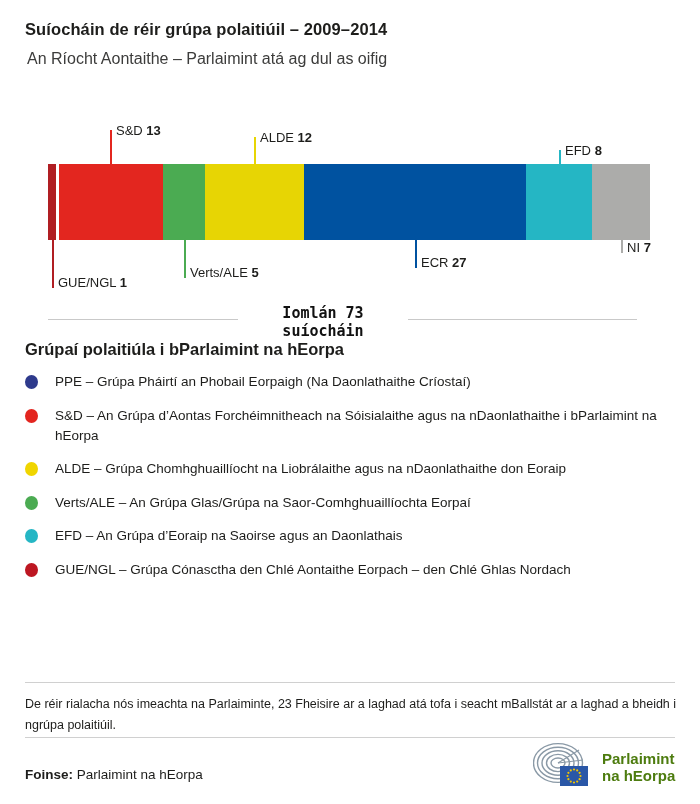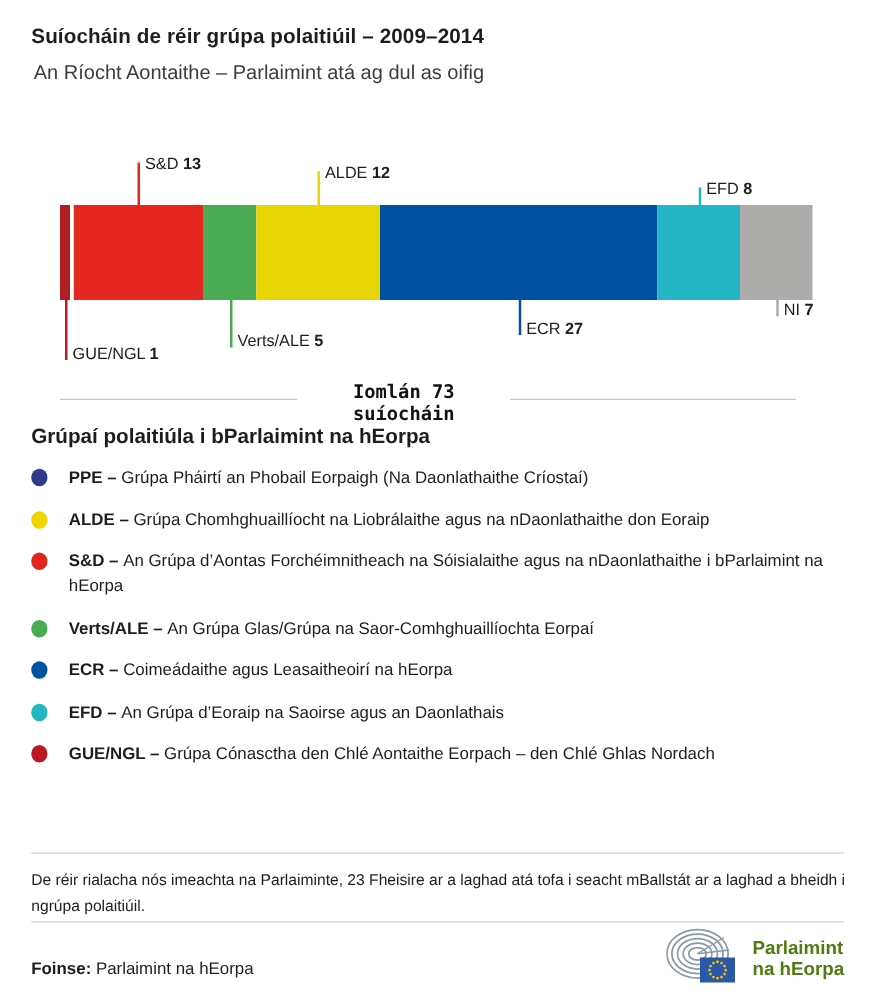--- a/index.html
+++ b/index.html
@@ -25,21 +25,21 @@
   .tline.left{width:190px;}
   .tline.grow{flex:1;}
   .total-text{width:170px;text-align:center;font-family:"DejaVu Sans Mono",monospace;
               font-weight:bold;font-size:15px;line-height:18px;color:#111;}
 
   .legend-heading{position:absolute;left:25px;top:340px;font-size:16.5px;font-weight:bold;color:#1d1d1b;margin:0;text-align:right;}
   .legend{position:absolute;left:25px;top:372px;width:658px;}
   .lrow{display:flex;margin-bottom:13.5px;}
   .dot{width:13px;height:14px;border-radius:50%;flex:0 0 13px;margin:3px 17px 0 0;}
   .ltext{font-size:13.5px;line-height:20px;color:#1d1d1b;}
-  .ltext b{font-weight:bold;}
+  .ltext b{font-weight:normal;}
 
   .rule{position:absolute;left:25px;width:650px;height:1px;background:#d0d0d0;}
   .rule.r1{top:682px;}
   .rule.r2{top:737px;}
   .note{position:absolute;left:25px;top:694px;width:656px;font-size:12.5px;line-height:21px;color:#1d1d1b;}
   .source{position:absolute;left:25px;top:767px;font-size:13.5px;color:#1d1d1b;}
   .source b{font-weight:bold;}
 
   .logo{position:absolute;left:533px;top:740px;display:flex;align-items:center;}
   .logo svg{display:block;}
@@ -89,34 +89,30 @@
     </div>
   </div>
 
   <h2 class="legend-heading">Grúpaí polaitiúla i bParlaimint na hEorpa</h2>
   <div class="legend" id="legend">
       <div class="lrow">
         <span class="dot" style="background: rgb(46, 58, 140);"></span>
         <span class="ltext"><b>PPE – </b><span>Grúpa Pháirtí an Phobail Eorpaigh (Na Daonlathaithe Críostaí)</span></span>
       </div>
       <div class="lrow">
+        <span class="dot" style="background: rgb(227, 37, 31);"></span>
+        <span class="ltext"><b>S&amp;D – </b><span>An Grúpa d’Aontas Forchéimnitheach na Sóisialaithe agus na nDaonlathaithe i bParlaimint na hEorpa</span></span>
+      </div>
+      <div class="lrow">
         <span class="dot" style="background: rgb(240, 213, 0);"></span>
         <span class="ltext"><b>ALDE – </b><span>Grúpa Chomhghuaillíocht na Liobrálaithe agus na nDaonlathaithe don Eoraip</span></span>
       </div>
       <div class="lrow">
-        <span class="dot" style="background: rgb(227, 37, 31);"></span>
-        <span class="ltext"><b>S&amp;D – </b><span>An Grúpa d’Aontas Forchéimnitheach na Sóisialaithe agus na nDaonlathaithe i bParlaimint na hEorpa</span></span>
-      </div>
-      <div class="lrow">
         <span class="dot" style="background: rgb(75, 171, 82);"></span>
         <span class="ltext"><b>Verts/ALE – </b><span>An Grúpa Glas/Grúpa na Saor-Comhghuaillíochta Eorpaí</span></span>
-      </div>
-      <div class="lrow">
-        <span class="dot" style="background: rgb(0, 82, 160);"></span>
-        <span class="ltext"><b>ECR – </b><span>Coimeádaithe agus Leasaitheoirí na hEorpa</span></span>
       </div>
       <div class="lrow">
         <span class="dot" style="background: rgb(37, 182, 196);"></span>
         <span class="ltext"><b>EFD – </b><span>An Grúpa d’Eoraip na Saoirse agus an Daonlathais</span></span>
       </div>
       <div class="lrow">
         <span class="dot" style="background: rgb(189, 23, 34);"></span>
         <span class="ltext"><b>GUE/NGL – </b><span>Grúpa Cónasctha den Chlé Aontaithe Eorpach – den Chlé Ghlas Nordach</span></span>
       </div>
     </div>

